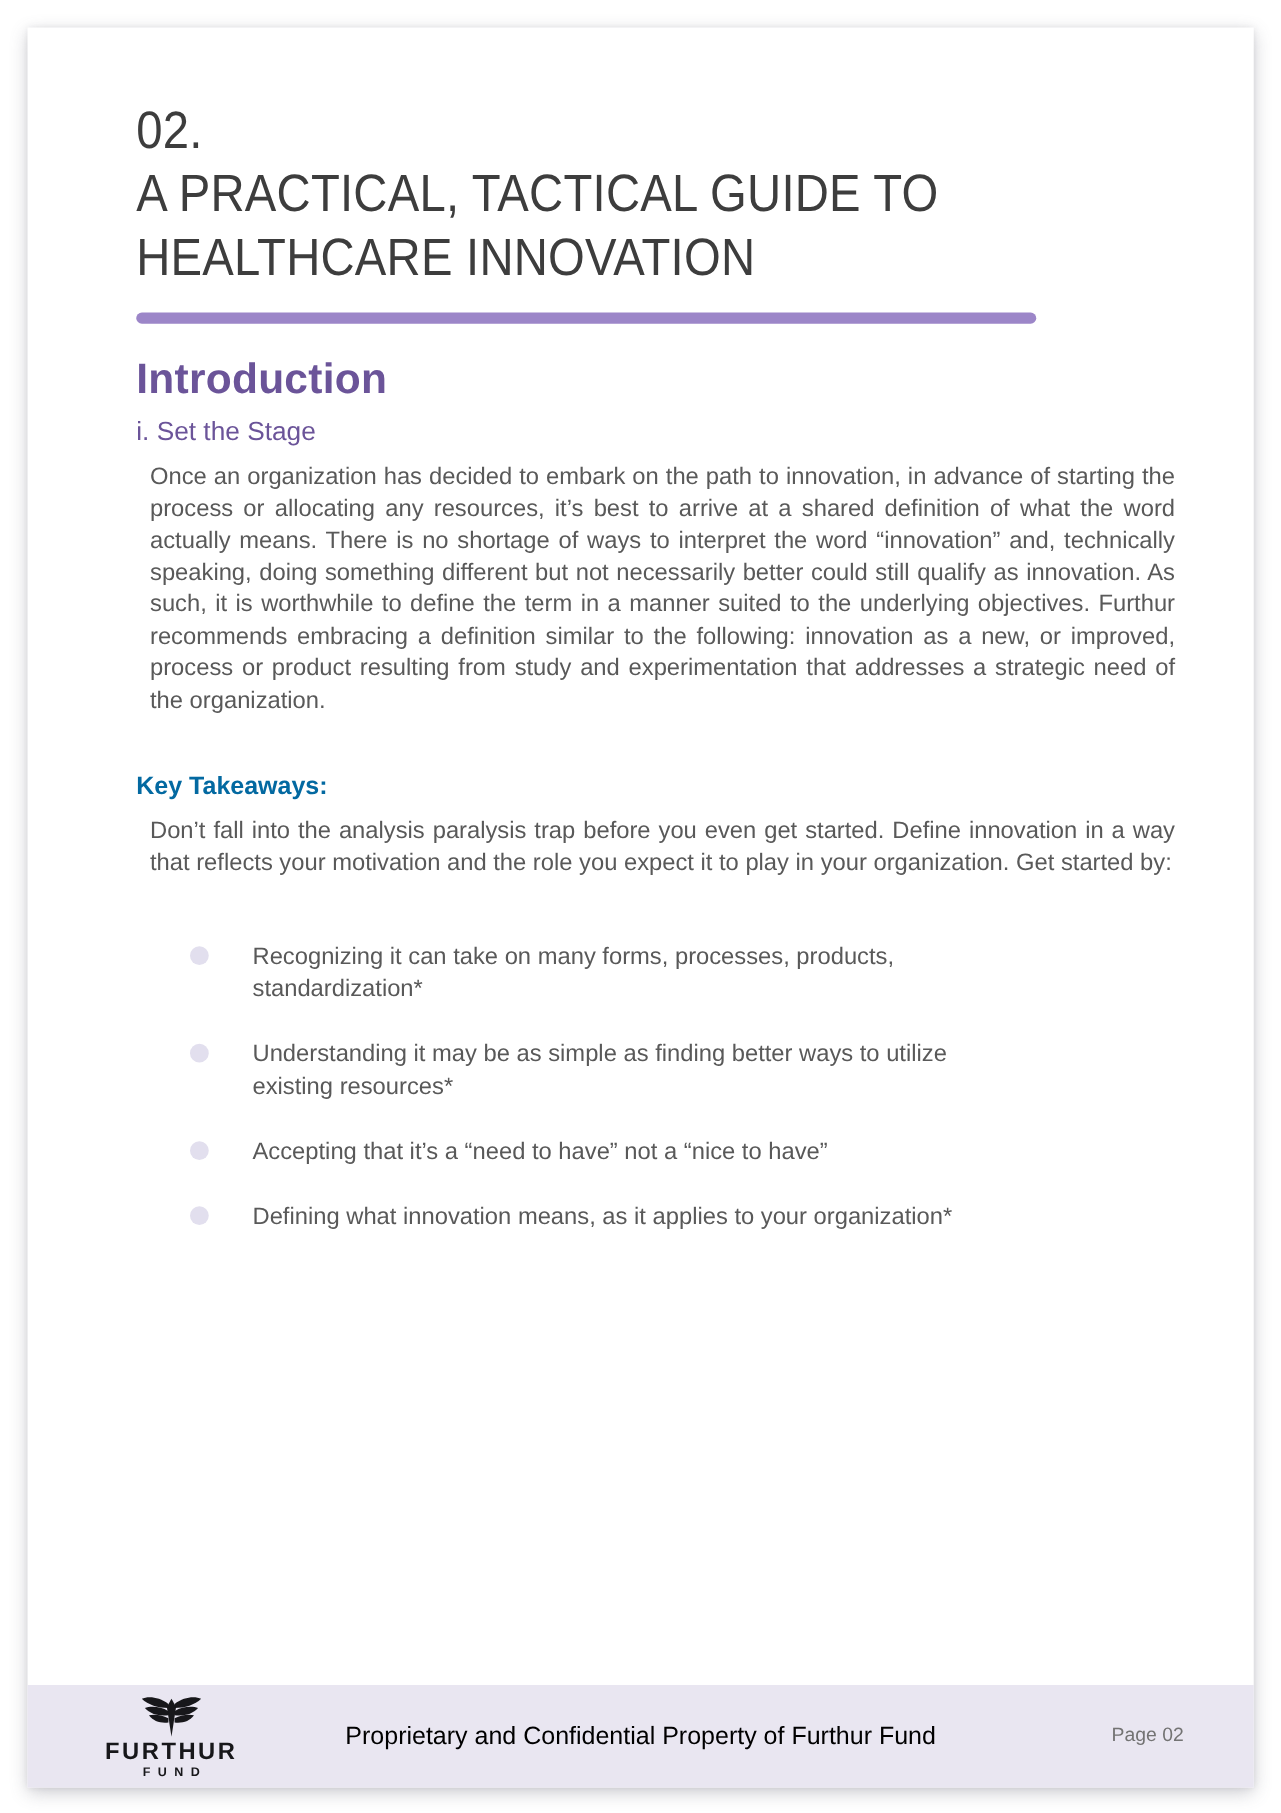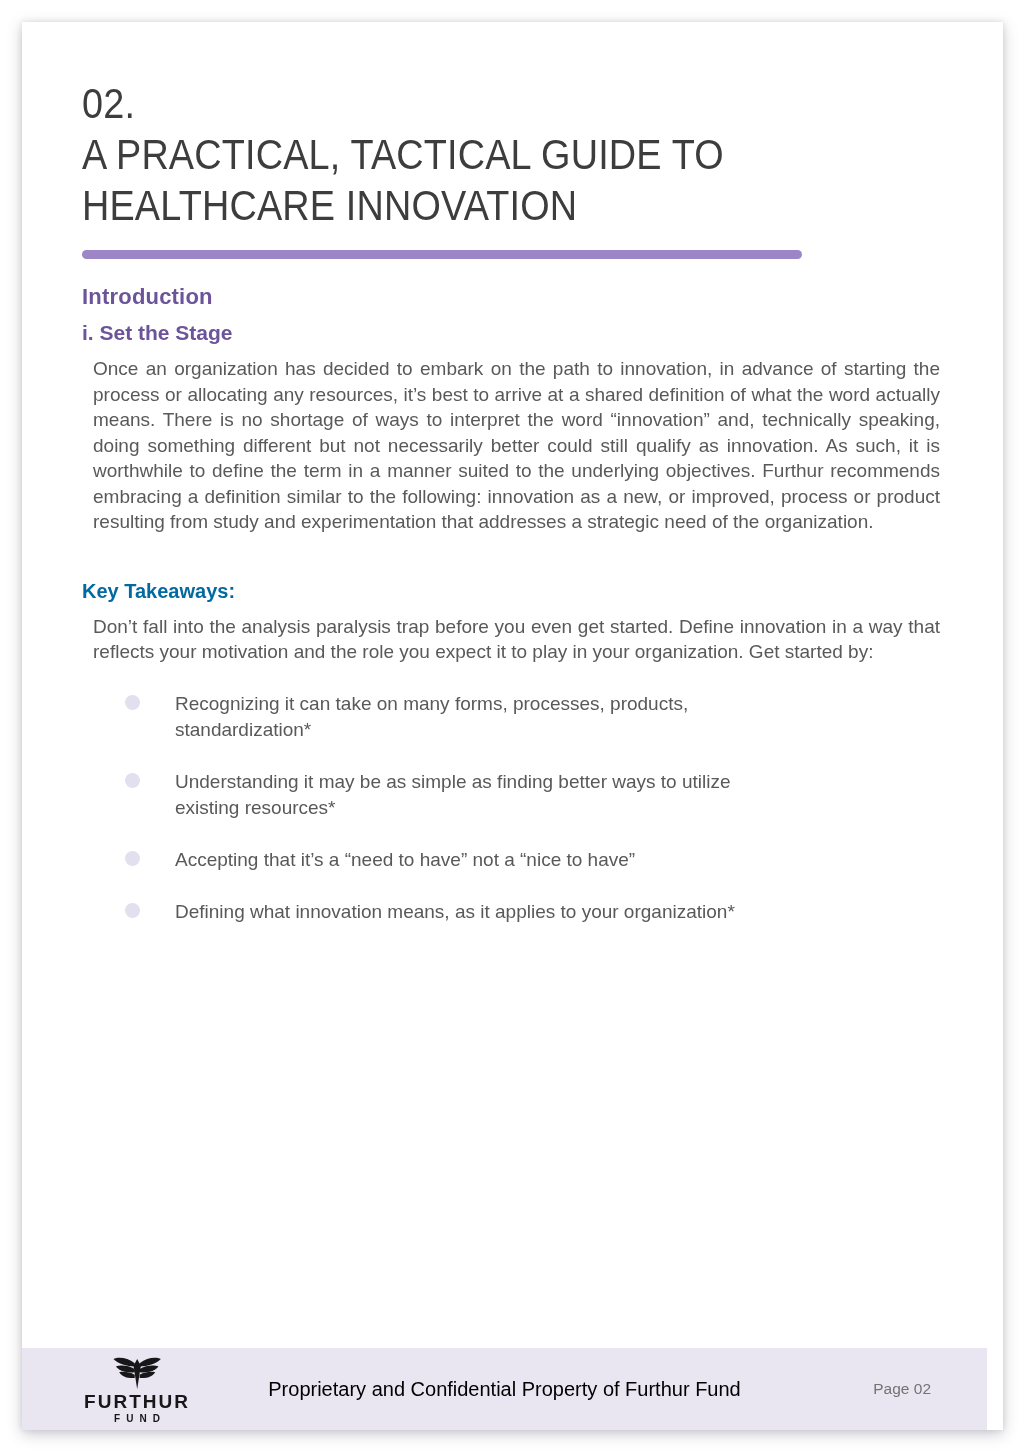--- a/index.html
+++ b/index.html
@@ -11,20 +11,21 @@
     height: 1450px;
     overflow: hidden;
   }
   .sheet {
     position: relative;
     width: 981px;
     height: 1408px;
     margin: 22px auto 20px auto;
     background: #ffffff;
     box-shadow: 0 4px 14px rgba(90,90,105,.32), 0 0 5px rgba(120,120,135,.18);
+    padding-left: 27px;
   }
   .content { padding: 56px 52px 0 60px; }
 
   .doc-title {
     margin: 0;
     color: #3d3d3d;
     font-weight: 300;
     font-size: 42px;
     line-height: 51px;
     letter-spacing: .2px;
@@ -35,48 +36,48 @@
   .title-rule {
     width: 720px;
     height: 9px;
     border-radius: 5px;
     background: #9c86c8;
     margin-top: 19px;
   }
   .section-heading {
     margin: 25px 0 0 0;
     color: #6b5499;
-    font-size: 22px;
+    font-size: 34px;
     font-weight: bold;
     letter-spacing: .2px;
   }
   .subsection-heading {
     margin: 11px 0 0 0;
     color: #6b5499;
     font-size: 21px;
-    font-weight: bold;
+    font-weight: normal;
   }
   p.body-para {
     margin: 11px;
     color: #595959;
     font-weight: 300;
     font-size: 19px;
     line-height: 25.5px;
     text-align: justify;
   }
   .para-intro { margin-top: 46px; }
   .kt-heading {
     margin: 45px 0 0 0;
     color: #0369a1;
     font-size: 20px;
     font-weight: bold;
   }
   .para-takeaways { margin-top: 37px; text-align: left; }
 
-  ul.bullet-list { list-style: none; margin: 26px 0 0 0; padding: 0; }
+  ul.bullet-list { list-style: none; margin: 50px 0 0 0; padding: 0; }
   ul.bullet-list li {
     position: relative;
     padding-left: 93px;
     margin-bottom: 26px;
   }
   .bullet-dot {
     position: absolute;
     left: 43px;
     top: 4px;
     width: 15px;
@@ -88,21 +89,21 @@
     display: inline-block;
     max-width: 615px;
     color: #595959;
     font-weight: 300;
     font-size: 19px;
     line-height: 26px;
   }
 
   .page-footer {
     position: absolute;
-    left: 0; right: 16px; bottom: 0;
+    left: 0; right: 0; bottom: 0;
     height: 82px;
     background: #e9e6f1;
     display: flex;
     align-items: center;
   }
   .logo-block {
     margin-left: 40px;
     width: 150px;
     text-align: center;
     color: #17171a;

